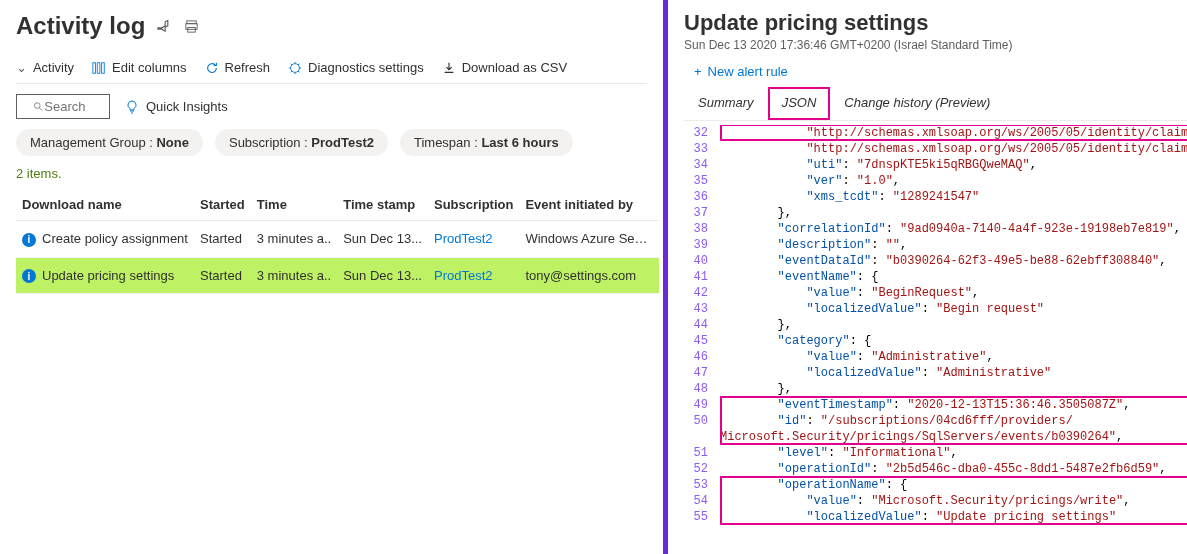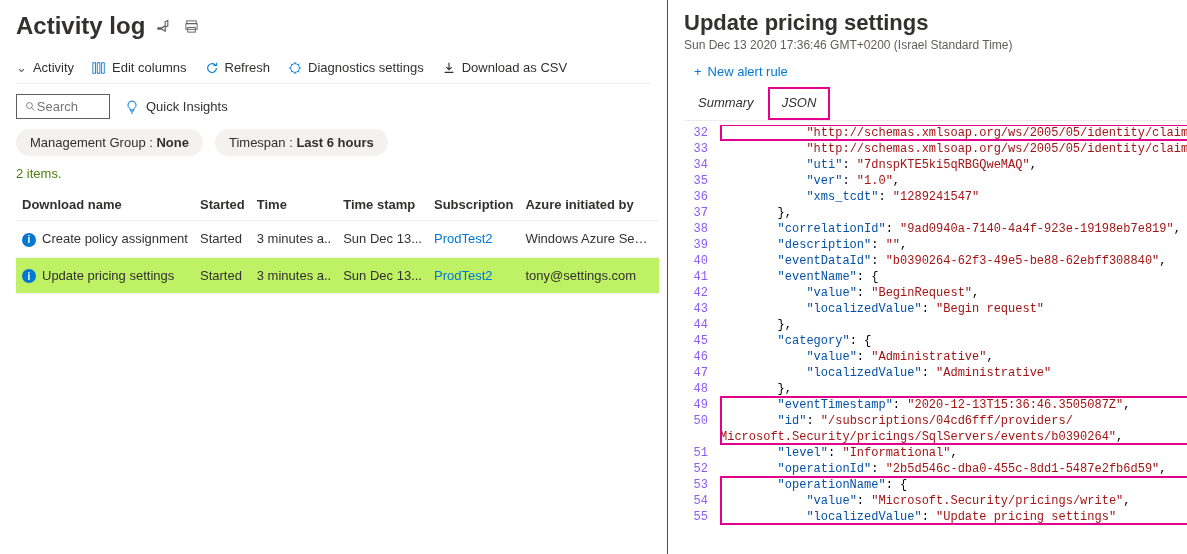--- a/index.html
+++ b/index.html
@@ -1,30 +1,30 @@
 <!DOCTYPE html>
 <html><head>
 <meta charset="utf-8">
 <style>
 * { box-sizing: border-box; margin: 0; padding: 0; }
 body { font-family: "Segoe UI", Arial, sans-serif; font-size: 13px; color: #323130; background: #fff; width: 1187px; height: 554px; overflow: hidden; display: flex; }
-.left { width: 668px; border-right: 1px solid #6d28d9; padding: 12px 16px 0 16px; }
+.left { width: 668px; border-right: 5px solid #6d28d9; padding: 12px 16px 0 16px; }
 .right { flex: 1; padding: 10px 0 0 16px; }
 
 .header-row { display: flex; align-items: center; gap: 12px; margin-bottom: 12px; }
 h1 { font-size: 24px; font-weight: 600; }
 h2 { font-size: 22px; font-weight: 600; }
 .icon-btn { color: #605e5c; cursor: pointer; font-size: 15px; }
 
 .toolbar { display: flex; gap: 18px; align-items: center; padding: 8px 0; border-bottom: 1px solid #edebe9; margin-bottom: 10px; }
 .tb-item { display: flex; align-items: center; gap: 6px; color: #323130; cursor: pointer; font-size: 13px; }
 .tb-item .chev { color: #605e5c; }
 
 .search-row { display: flex; gap: 14px; align-items: center; margin-bottom: 10px; }
-.search-box { display: flex; align-items: center; border: 1px solid #605e5c; padding: 4px 8px; width: 94px; }
+.search-box { display: flex; align-items: center; border: 1px solid #605e5c; padding: 4px 16px; width: 94px; }
 .search-box input { border: none; outline: none; width: 100%; font-size: 13px; }
 .quick { display: flex; align-items: center; gap: 6px; cursor: pointer; }
 
 .chips { display: flex; gap: 12px; margin-bottom: 10px; align-items: flex-end; }
 .chip { background: #f3f2f1; border-radius: 14px; padding: 6px 14px; font-size: 13px; }
 .chip b { font-weight: 600; }
 
 .count { color: #4d7c0f; margin-bottom: 8px; }
 
 table.grid { width: 100%; border-collapse: collapse; font-size: 13px; }
@@ -119,34 +119,35 @@
     <div class="quick">
       <svg width="16" height="16" viewBox="0 0 16 16">
           <path fill="none" stroke="#0078d4" d="M8 2a4 4 0 0 1 2 7.5V11H6V9.5A4 4 0 0 1 8 2zM6 12h4M7 14h2"></path>
         </svg>
       <span>Quick Insights</span>
     </div>
   </div>
 
   <div class="chips">
     <div class="chip"><span>Management Group : </span><b>None</b></div>
+    <div class="chip"><span>Subscription : </span><b>ProdTest2</b></div>
     <div class="chip"><span>Timespan : </span><b>Last 6 hours</b></div>
   </div>
 
   <div class="count">2 items.</div>
 
   <table class="grid">
     <thead>
         <tr>
       <th style="width:170px">Download name</th>
       <th style="width:55px">Started</th>
       <th style="width:85px">Time</th>
       <th style="width:85px">Time stamp</th>
       <th style="width:78px">Subscription</th>
-      <th>Azure initiated by</th>
+      <th>Event initiated by</th>
     </tr>
       </thead>
     <tbody>
       <tr>
         <td><span class="info-icon">i</span><span>Create policy assignment</span></td>
         <td>Started</td>
         <td>3 minutes a..</td>
         <td>Sun Dec 13...</td>
         <td class="link">ProdTest2</td>
         <td style="max-width:140px">Windows Azure Securi..</td>
@@ -166,15 +167,16 @@
 <div class="right">
   <h2>Update pricing settings</h2>
   <div class="sub-date">Sun Dec 13 2020 17:36:46 GMT+0200 (Israel Standard Time)</div>
   <div class="alert-link">
     <span>+</span>
       <span>New alert rule</span>
   </div>
   <div class="tabs">
     <div class="tab">Summary</div>
     <div class="tab active tab-hl">JSON</div>
+    <div class="tab">Change history (Preview)</div>
   </div>
   <div class="json-area" id="json-area"><div class="json-line"><div class="gutter">32</div><div class="code">            <span class="jstr">"http://schemas.xmlsoap.org/ws/2005/05/identity/claims/name"</span>: ,</div></div><div class="json-line"><div class="gutter">33</div><div class="code">            <span class="jstr">"http://schemas.xmlsoap.org/ws/2005/05/identity/claims/upn"</span>: ,</div></div><div class="json-line"><div class="gutter">34</div><div class="code">            <span class="jkey">"uti"</span><span class="jpunc">: </span><span class="jstr">"7dnspKTE5ki5qRBGQweMAQ"</span><span class="jpunc">,</span></div></div><div class="json-line"><div class="gutter">35</div><div class="code">            <span class="jkey">"ver"</span><span class="jpunc">: </span><span class="jstr">"1.0"</span><span class="jpunc">,</span></div></div><div class="json-line"><div class="gutter">36</div><div class="code">            <span class="jkey">"xms_tcdt"</span><span class="jpunc">: </span><span class="jstr">"1289241547"</span><span class="jpunc"></span></div></div><div class="json-line"><div class="gutter">37</div><div class="code">        <span class="jpunc">},</span></div></div><div class="json-line"><div class="gutter">38</div><div class="code">        <span class="jkey">"correlationId"</span><span class="jpunc">: </span><span class="jstr">"9ad0940a-7140-4a4f-923e-19198eb7e819"</span><span class="jpunc">,</span></div></div><div class="json-line"><div class="gutter">39</div><div class="code">        <span class="jkey">"description"</span><span class="jpunc">: </span><span class="jstr">""</span><span class="jpunc">,</span></div></div><div class="json-line"><div class="gutter">40</div><div class="code">        <span class="jkey">"eventDataId"</span><span class="jpunc">: </span><span class="jstr">"b0390264-62f3-49e5-be88-62ebff308840"</span><span class="jpunc">,</span></div></div><div class="json-line"><div class="gutter">41</div><div class="code">        <span class="jkey">"eventName"</span><span class="jpunc">: </span><span class="jpunc">{</span><span class="jpunc"></span></div></div><div class="json-line"><div class="gutter">42</div><div class="code">            <span class="jkey">"value"</span><span class="jpunc">: </span><span class="jstr">"BeginRequest"</span><span class="jpunc">,</span></div></div><div class="json-line"><div class="gutter">43</div><div class="code">            <span class="jkey">"localizedValue"</span><span class="jpunc">: </span><span class="jstr">"Begin request"</span><span class="jpunc"></span></div></div><div class="json-line"><div class="gutter">44</div><div class="code">        <span class="jpunc">},</span></div></div><div class="json-line"><div class="gutter">45</div><div class="code">        <span class="jkey">"category"</span><span class="jpunc">: </span><span class="jpunc">{</span><span class="jpunc"></span></div></div><div class="json-line"><div class="gutter">46</div><div class="code">            <span class="jkey">"value"</span><span class="jpunc">: </span><span class="jstr">"Administrative"</span><span class="jpunc">,</span></div></div><div class="json-line"><div class="gutter">47</div><div class="code">            <span class="jkey">"localizedValue"</span><span class="jpunc">: </span><span class="jstr">"Administrative"</span><span class="jpunc"></span></div></div><div class="json-line"><div class="gutter">48</div><div class="code">        <span class="jpunc">},</span></div></div><div class="json-line"><div class="gutter">49</div><div class="code">        <span class="jkey">"eventTimestamp"</span><span class="jpunc">: </span><span class="jstr">"2020-12-13T15:36:46.3505087Z"</span><span class="jpunc">,</span></div></div><div class="json-line"><div class="gutter">50</div><div class="code">        <span class="jkey">"id"</span><span class="jpunc">: </span><span class="jstr">"/subscriptions/04cd6fff/providers/</span></div></div><div class="json-line"><div class="gutter"></div><div class="code"><span class="jstr">Microsoft.Security/pricings/SqlServers/events/b0390264"</span><span class="jpunc">,</span></div></div><div class="json-line"><div class="gutter">51</div><div class="code">        <span class="jkey">"level"</span><span class="jpunc">: </span><span class="jstr">"Informational"</span><span class="jpunc">,</span></div></div><div class="json-line"><div class="gutter">52</div><div class="code">        <span class="jkey">"operationId"</span><span class="jpunc">: </span><span class="jstr">"2b5d546c-dba0-455c-8dd1-5487e2fb6d59"</span><span class="jpunc">,</span></div></div><div class="json-line"><div class="gutter">53</div><div class="code">        <span class="jkey">"operationName"</span><span class="jpunc">: </span><span class="jpunc">{</span><span class="jpunc"></span></div></div><div class="json-line"><div class="gutter">54</div><div class="code">            <span class="jkey">"value"</span><span class="jpunc">: </span><span class="jstr">"Microsoft.Security/pricings/write"</span><span class="jpunc">,</span></div></div><div class="json-line"><div class="gutter">55</div><div class="code">            <span class="jkey">"localizedValue"</span><span class="jpunc">: </span><span class="jstr">"Update pricing settings"</span><span class="jpunc"></span></div></div><div class="hl-box" style="left: 36px; top: -1px; width: 662px; height: 17px;"></div><div class="hl-box" style="left: 36px; top: 271px; width: 662px; height: 49px;"></div><div class="hl-box" style="left: 36px; top: 351px; width: 662px; height: 49px;"></div></div>
 </div>
 
 </body></html>

